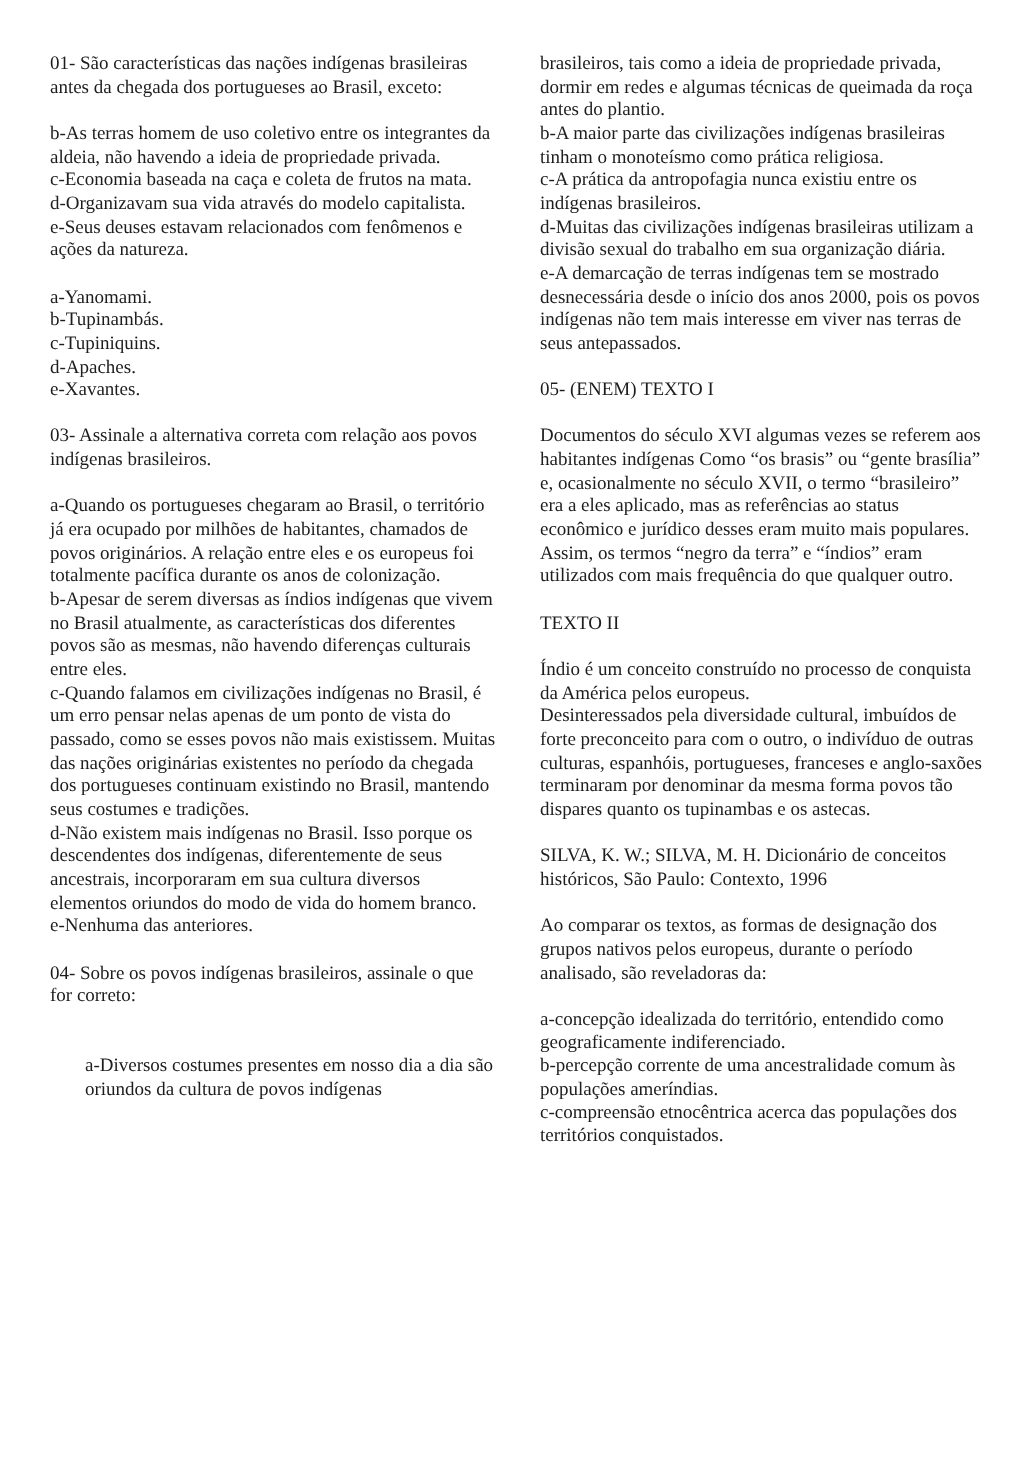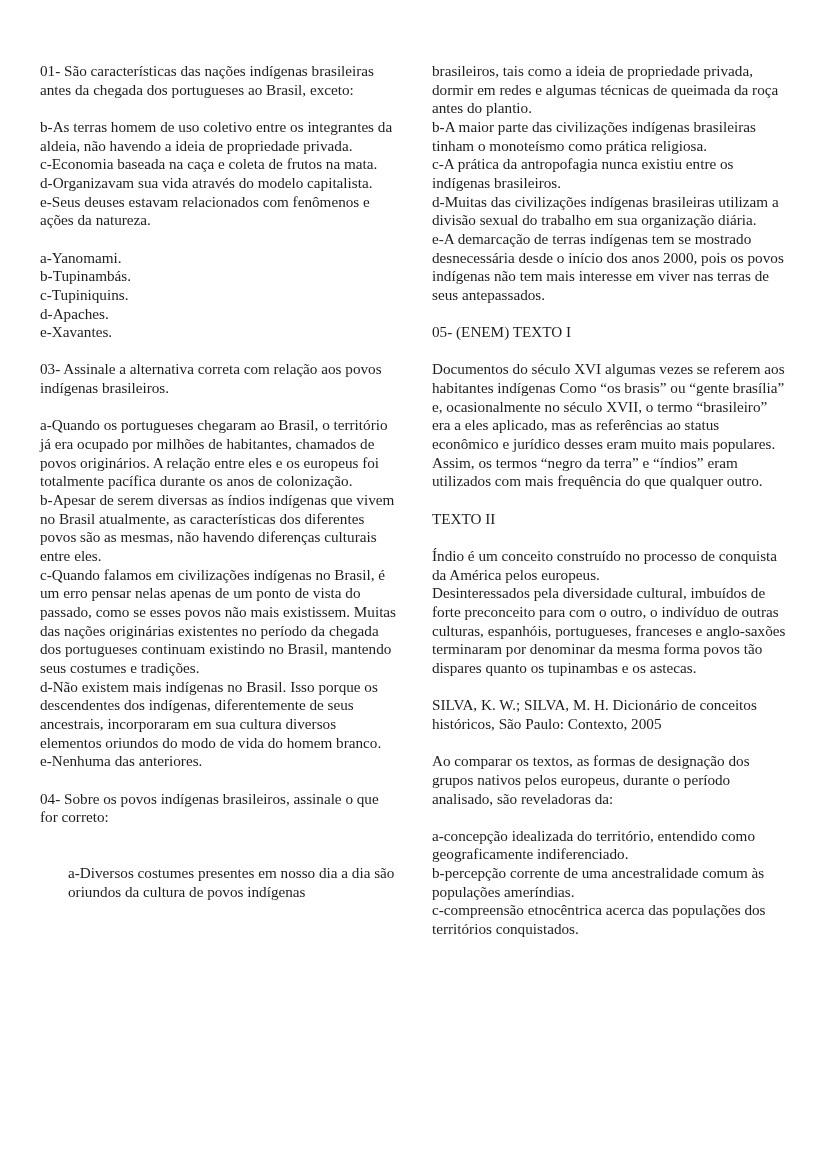--- a/index.html
+++ b/index.html
@@ -13,21 +13,21 @@
     height: 1170px;
     background: #ffffff;
     overflow: hidden;
     font-family: "Liberation Serif", "DejaVu Serif", serif;
     font-size: 15.2px;
     line-height: 18.65px;
     color: #1d1d1d;
   }
   .col {
     position: absolute;
-    top: 62px;
+    top: 42px;
   }
   .col-left {
     left: 40px;
     width: 357px;
   }
   .col-right {
     left: 432px;
     width: 356px;
   }
   p.block {
@@ -67,19 +67,19 @@
       <p class="block">brasileiros, tais como a ideia de propriedade privada, dormir em redes e algumas técnicas de queimada da roça antes do plantio.</p>
       <p class="block">b-A maior parte das civilizações indígenas brasileiras tinham o monoteísmo como prática religiosa.</p>
       <p class="block">c-A prática da antropofagia nunca existiu entre os indígenas brasileiros.</p>
       <p class="block">d-Muitas das civilizações indígenas brasileiras utilizam a divisão sexual do trabalho em sua organização diária.</p>
       <p class="block">e-A demarcação de terras indígenas tem se mostrado desnecessária desde o início dos anos 2000, pois os povos indígenas não tem mais interesse em viver nas terras de seus antepassados.</p>
       <p class="block gap1">05- (ENEM) TEXTO I</p>
       <p class="block italic gap1">Documentos do século XVI algumas vezes se referem aos habitantes indígenas Como “os brasis” ou “gente brasília” e, ocasionalmente no século XVII, o termo “brasileiro” era a eles aplicado, mas as referências ao status econômico e jurídico desses eram muito mais populares. Assim, os termos “negro da terra” e “índios” eram utilizados com mais frequência do que qualquer outro.</p>
       <p class="block gap1">TEXTO II</p>
       <p class="block italic gap1">Índio é um conceito construído no processo de conquista da América pelos europeus.</p>
       <p class="block italic">Desinteressados pela diversidade cultural, imbuídos de forte preconceito para com o outro, o indivíduo de outras culturas, espanhóis, portugueses, franceses e anglo-saxões terminaram por denominar da mesma forma povos tão dispares quanto os tupinambas e os astecas.</p>
-      <p class="block gap1">SILVA, K. W.; SILVA, M. H. Dicionário de conceitos históricos, São Paulo: Contexto, 2005</p>
+      <p class="block gap1">SILVA, K. W.; SILVA, M. H. Dicionário de conceitos históricos, São Paulo: Contexto, 1996</p>
       <p class="block gap1">Ao comparar os textos, as formas de designação dos grupos nativos pelos europeus, durante o período analisado, são reveladoras da:</p>
       <p class="block gap1">a-concepção idealizada do território, entendido como geograficamente indiferenciado.</p>
       <p class="block">b-percepção corrente de uma ancestralidade comum às populações ameríndias.</p>
       <p class="block">c-compreensão etnocêntrica acerca das populações dos territórios conquistados.</p>
     </div>
 </div>
 
 </body></html>

